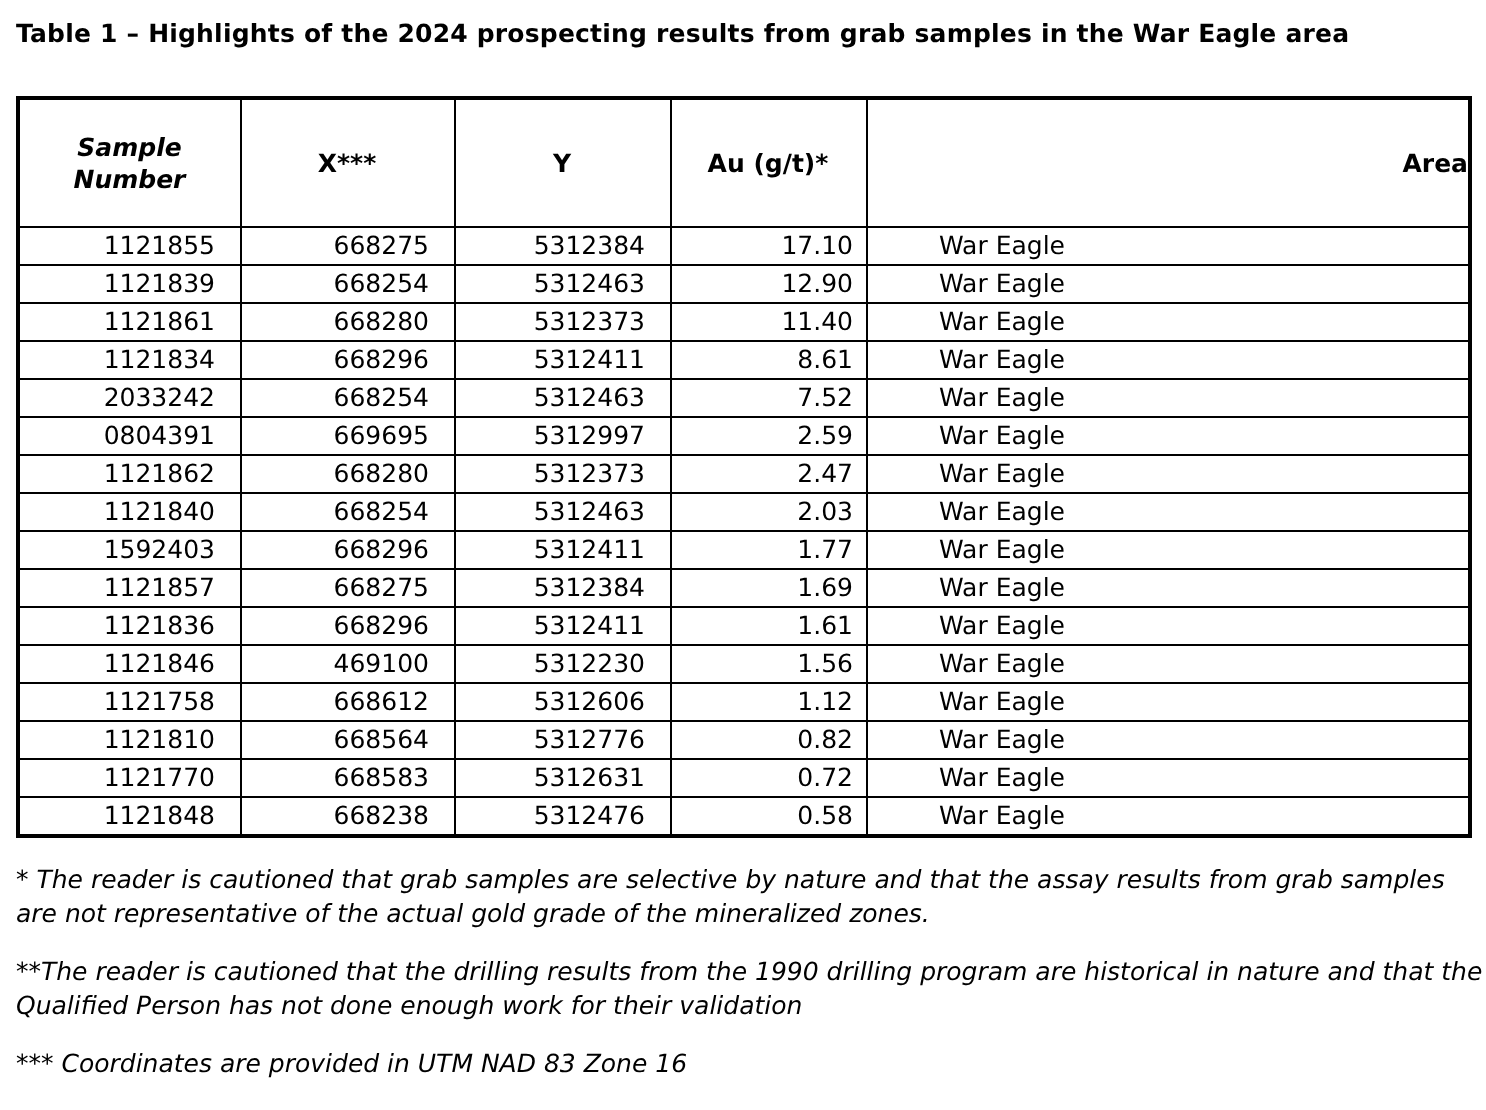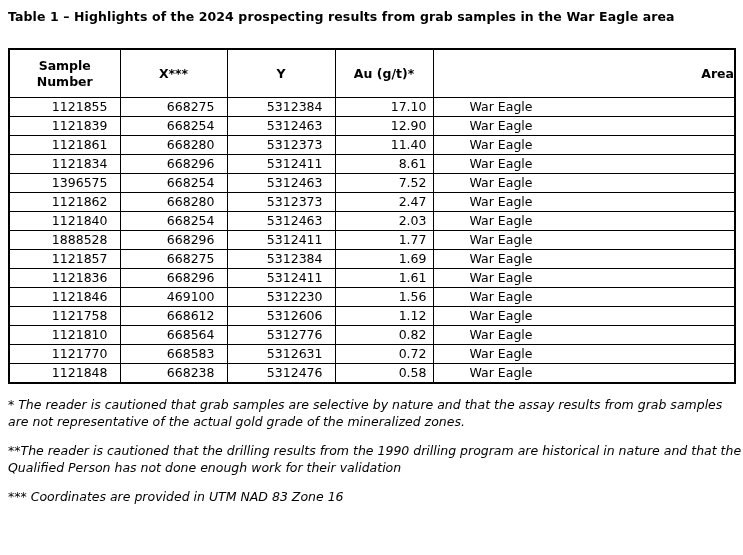--- a/index.html
+++ b/index.html
@@ -44,22 +44,23 @@
     vertical-align: middle;
     height: 39px;
     padding: 0;
     line-height: 1.25;
   }
   table.results th.col-area {
     text-align: right;
     padding-left: 38px;
   }
   table.results th.col-sample {
-    padding: 4px 14px;
+    padding: 12px 14px;
     white-space: normal;
+    font-style: italic;
   }
   table.results td {
     font-size: 12.5px;
     height: 18px;
     line-height: 18px;
     text-align: right;
     padding: 0 12px 0 0;
     vertical-align: middle;
   }
   table.results td.col-au { padding-right: 6px; }
@@ -125,42 +126,49 @@
           <td class="col-area">War Eagle</td>
         </tr>
         <tr>
           <td class="col-sample">1121834</td>
           <td class="col-x">668296</td>
           <td class="col-y">5312411</td>
           <td class="col-au">8.61</td>
           <td class="col-area">War Eagle</td>
         </tr>
         <tr>
-          <td class="col-sample">1396575</td>
+          <td class="col-sample">2033242</td>
           <td class="col-x">668254</td>
           <td class="col-y">5312463</td>
           <td class="col-au">7.52</td>
+          <td class="col-area">War Eagle</td>
+        </tr>
+        <tr>
+          <td class="col-sample">0804391</td>
+          <td class="col-x">669695</td>
+          <td class="col-y">5312997</td>
+          <td class="col-au">2.59</td>
           <td class="col-area">War Eagle</td>
         </tr>
         <tr>
           <td class="col-sample">1121862</td>
           <td class="col-x">668280</td>
           <td class="col-y">5312373</td>
           <td class="col-au">2.47</td>
           <td class="col-area">War Eagle</td>
         </tr>
         <tr>
           <td class="col-sample">1121840</td>
           <td class="col-x">668254</td>
           <td class="col-y">5312463</td>
           <td class="col-au">2.03</td>
           <td class="col-area">War Eagle</td>
         </tr>
         <tr>
-          <td class="col-sample">1888528</td>
+          <td class="col-sample">1592403</td>
           <td class="col-x">668296</td>
           <td class="col-y">5312411</td>
           <td class="col-au">1.77</td>
           <td class="col-area">War Eagle</td>
         </tr>
         <tr>
           <td class="col-sample">1121857</td>
           <td class="col-x">668275</td>
           <td class="col-y">5312384</td>
           <td class="col-au">1.69</td>

